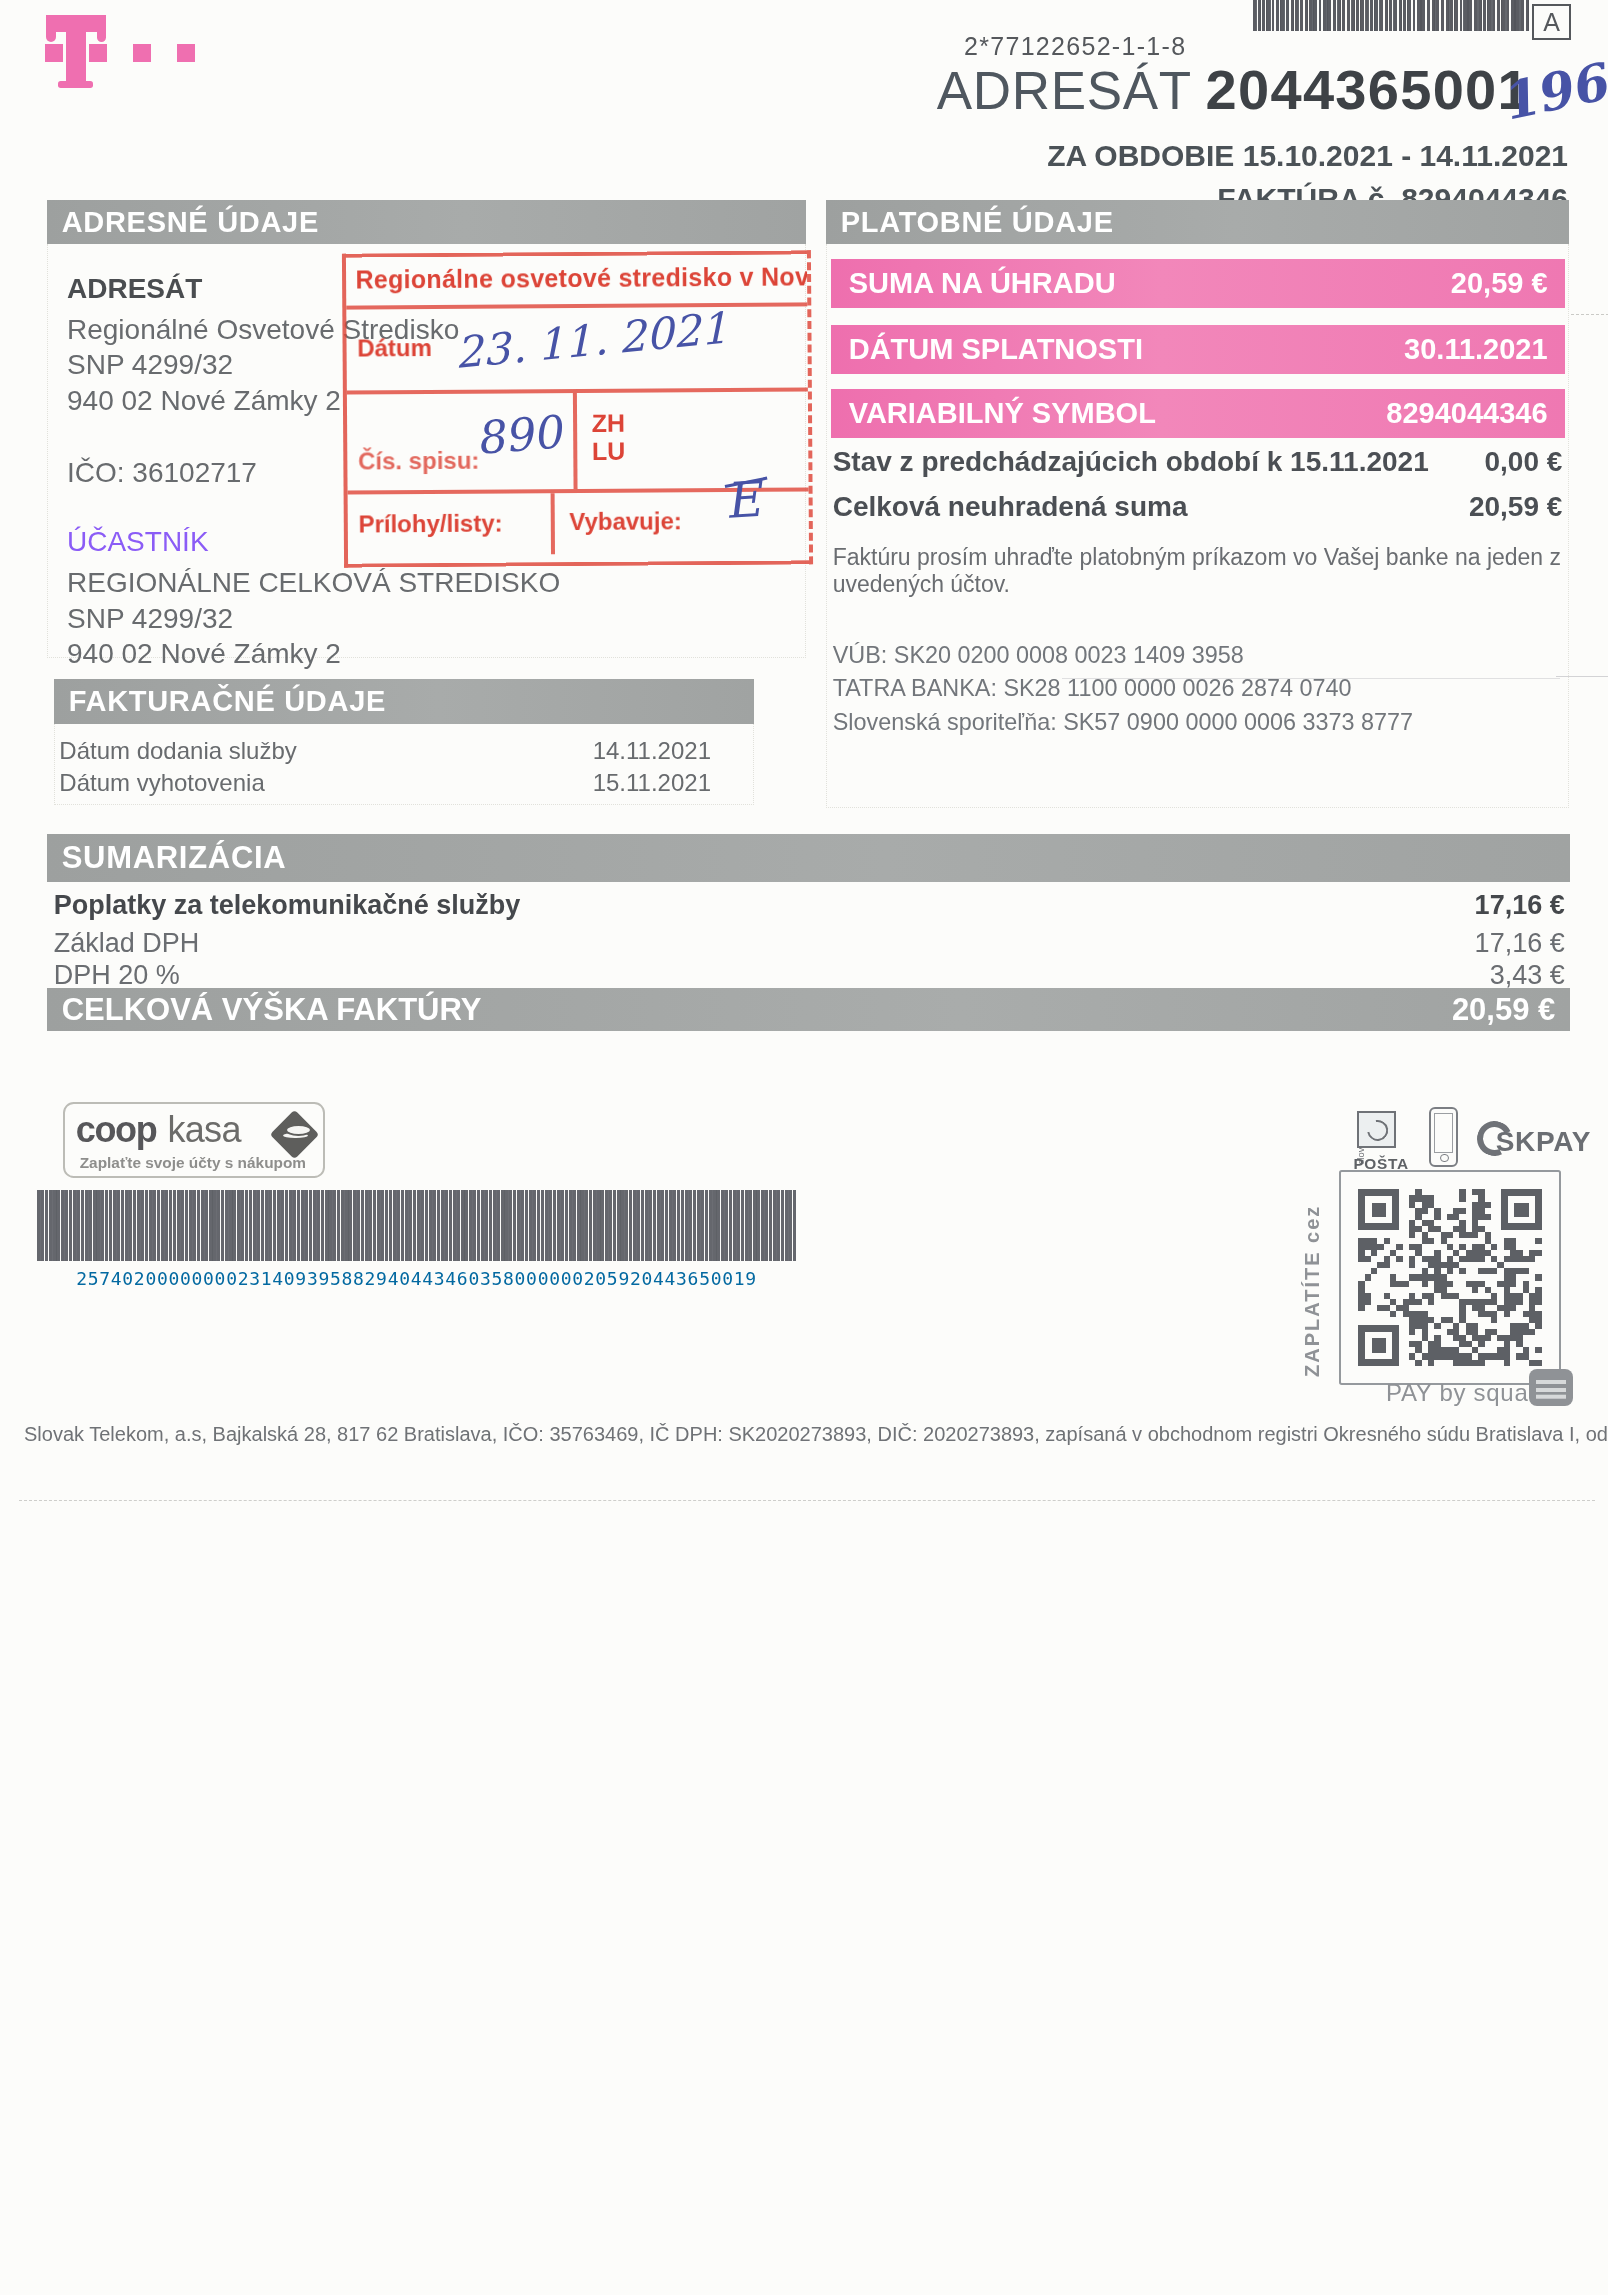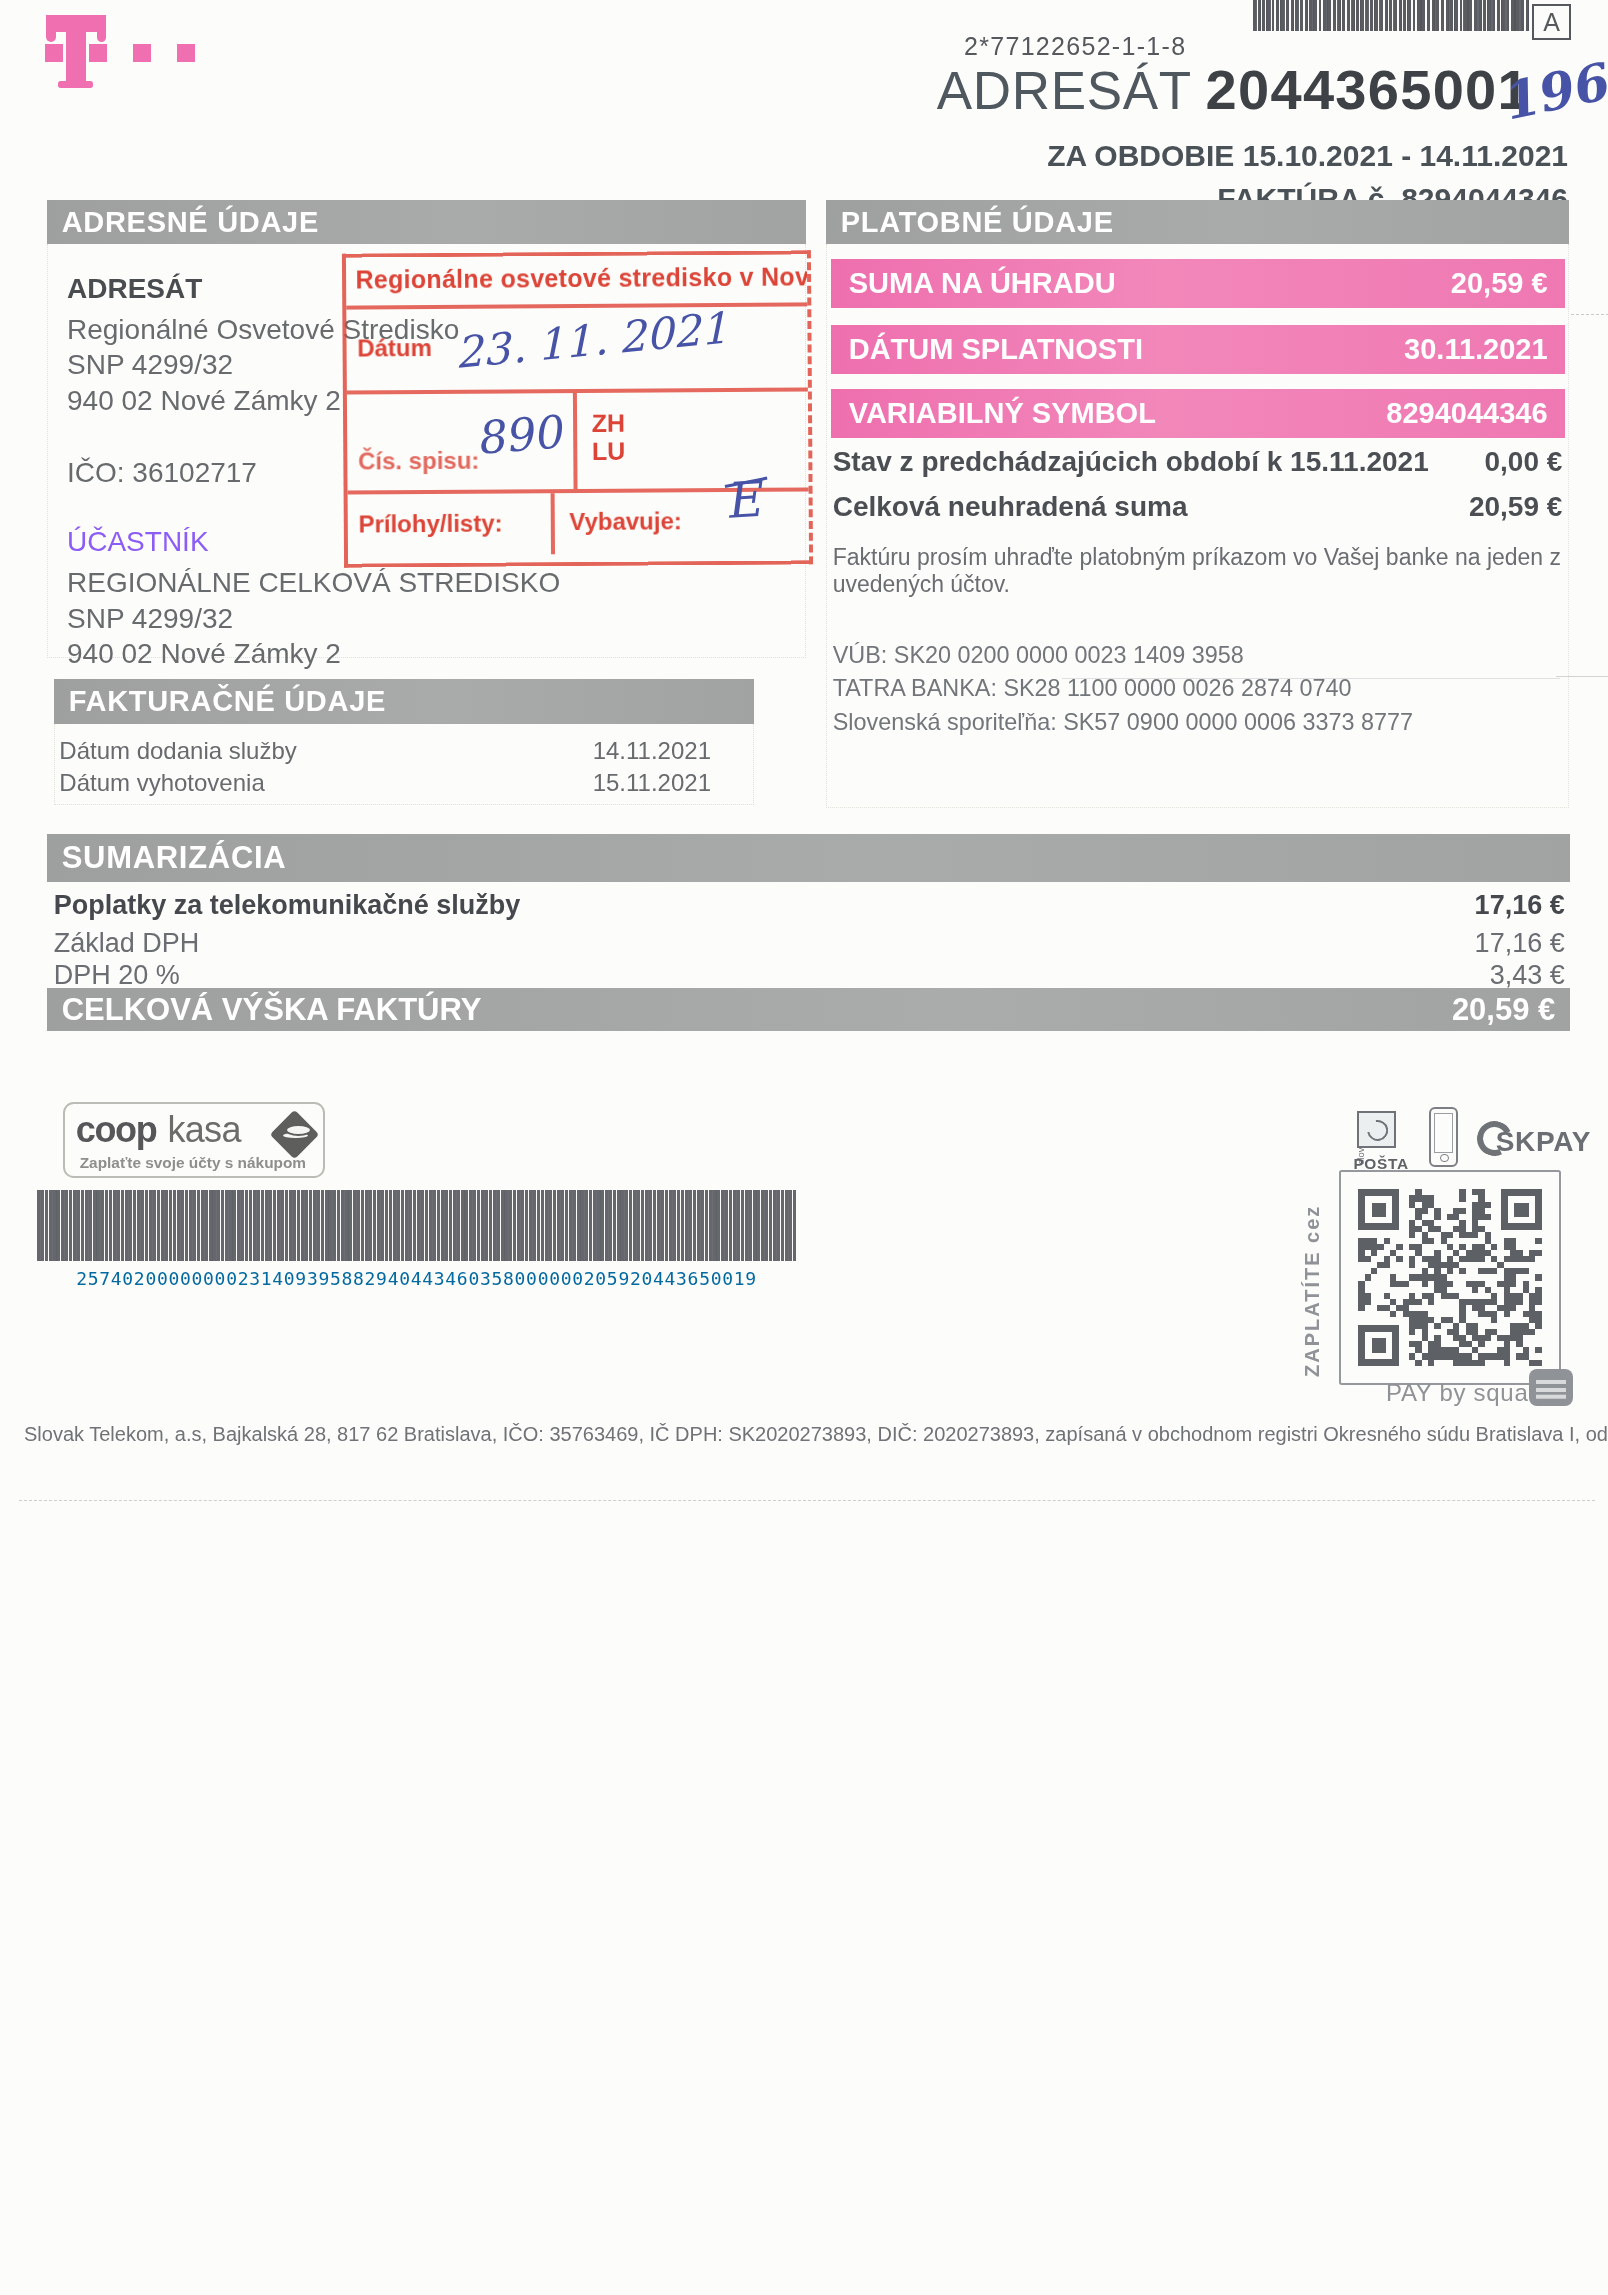--- a/index.html
+++ b/index.html
@@ -230,21 +230,21 @@
     <div class="brow" style="top:246px">
       <span>Stav z predchádzajúcich období k 15.11.2021</span>
       <span>0,00 €</span>
     </div>
     <div class="brow" style="top:291px">
       <span>Celková neuhradená suma</span>
       <span>20,59 €</span>
     </div>
     <div class="note" style="top:344px">Faktúru prosím uhraďte platobným príkazom vo Vašej banke na jeden z uvedených účtov.</div>
     <div class="accounts" style="top:441px">
-      <div>VÚB: SK20 0200 0000 0023 1409 3958</div>
+      <div>VÚB: SK20 0200 0008 0023 1409 3958</div>
       <div>TATRA BANKA: SK28 1100 0000 0026 2874 0740</div>
       <div>Slovenská sporiteľňa: SK57 0900 0000 0006 3373 8777</div>
     </div>
   </section>
 
   <section class="abs billing">
     <div class="bar">FAKTURAČNÉ ÚDAJE</div>
     <div class="outline" style="top:45px;height:81px"></div>
     <div class="b-rows">
       <div class="b-row">

